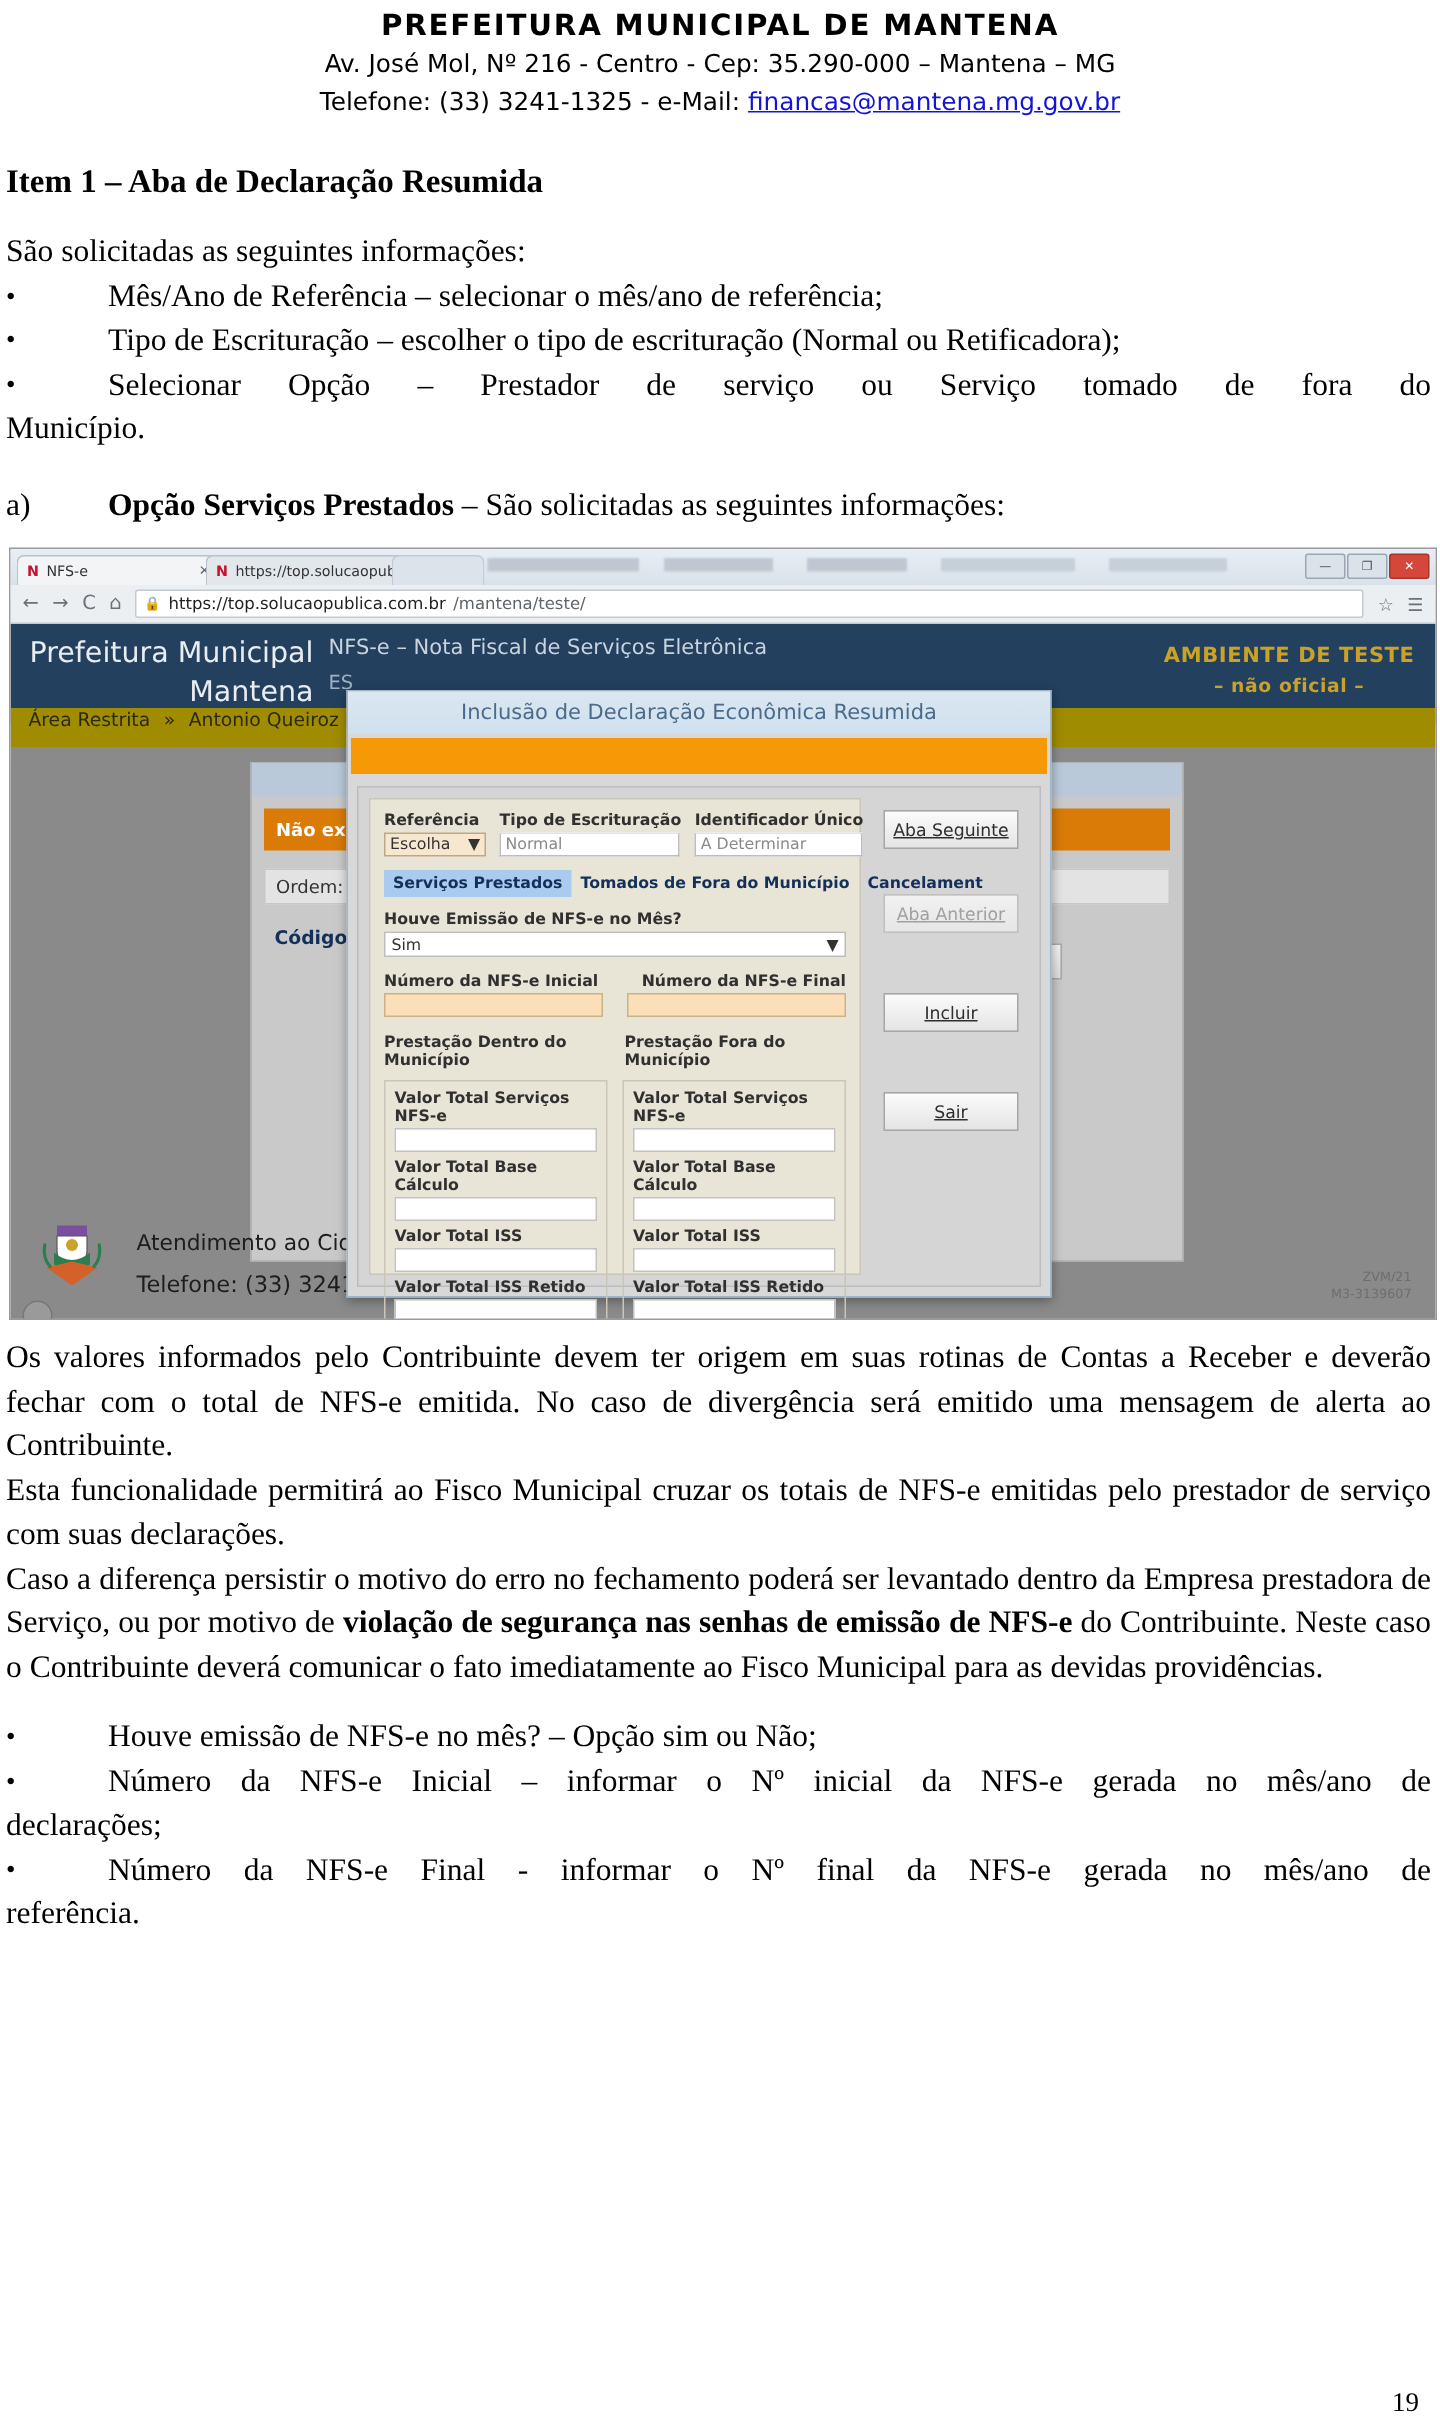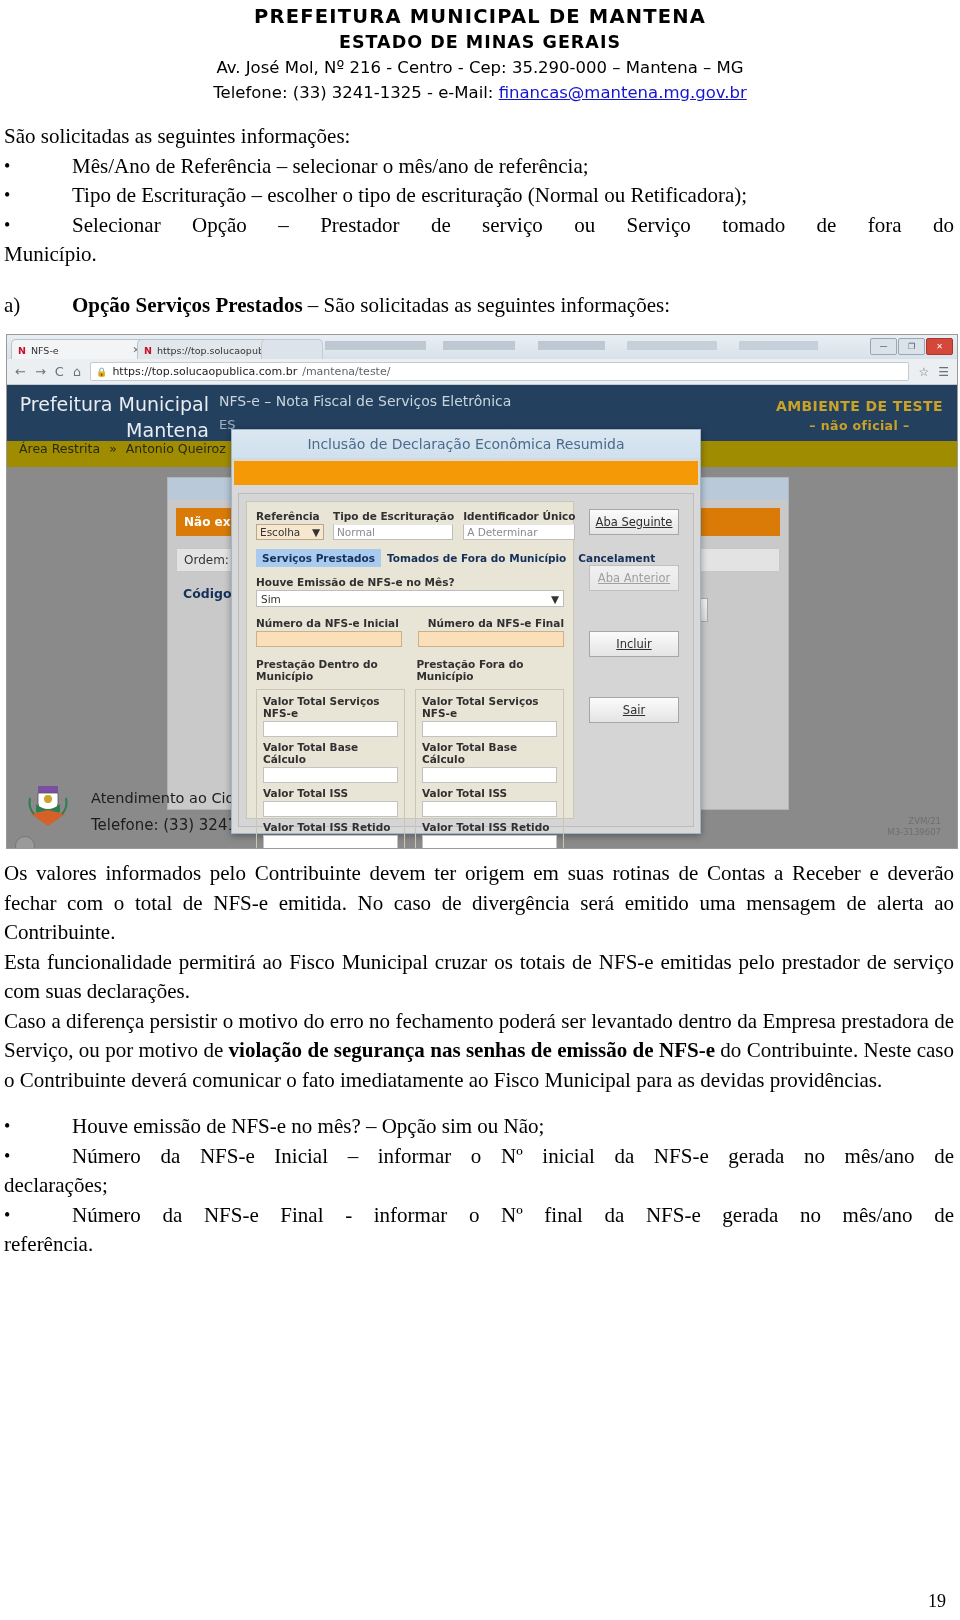--- a/index.html
+++ b/index.html
@@ -296,27 +296,27 @@
     font-size:18px;font-family:"Liberation Serif", serif;
   }
 </style>
 </head>
 <body>
 
 <div class="page">
 
   <div class="letterhead">
     <div class="lh-line1">PREFEITURA MUNICIPAL DE MANTENA</div>
-    <div class="lh-line2">ESTADO DE MINAS GERAIS</div>
     <div class="lh-line3">Av. José Mol, Nº 216 - Centro - Cep: 35.290-000 – Mantena – MG</div>
     <div class="lh-line4"><span>Telefone: (33) 3241-1325 - e-Mail: </span><span class="lh-mail">financas@mantena.mg.gov.br</span></div>
   </div>
 
   <div class="doc">
 
+    <h2 class="item-title">Item 1 – Aba de Declaração Resumida</h2>
     <div class="gap-sm"></div>
 
     <p class="para">São solicitadas as seguintes informações:</p>
 
     <div class="bullet-row">
       <span class="bullet-dot">•</span>
       <span class="bullet-txt">Mês/Ano de Referência – selecionar o mês/ano de referência;</span>
     </div>
     <div class="bullet-row">
       <span class="bullet-dot">•</span>

